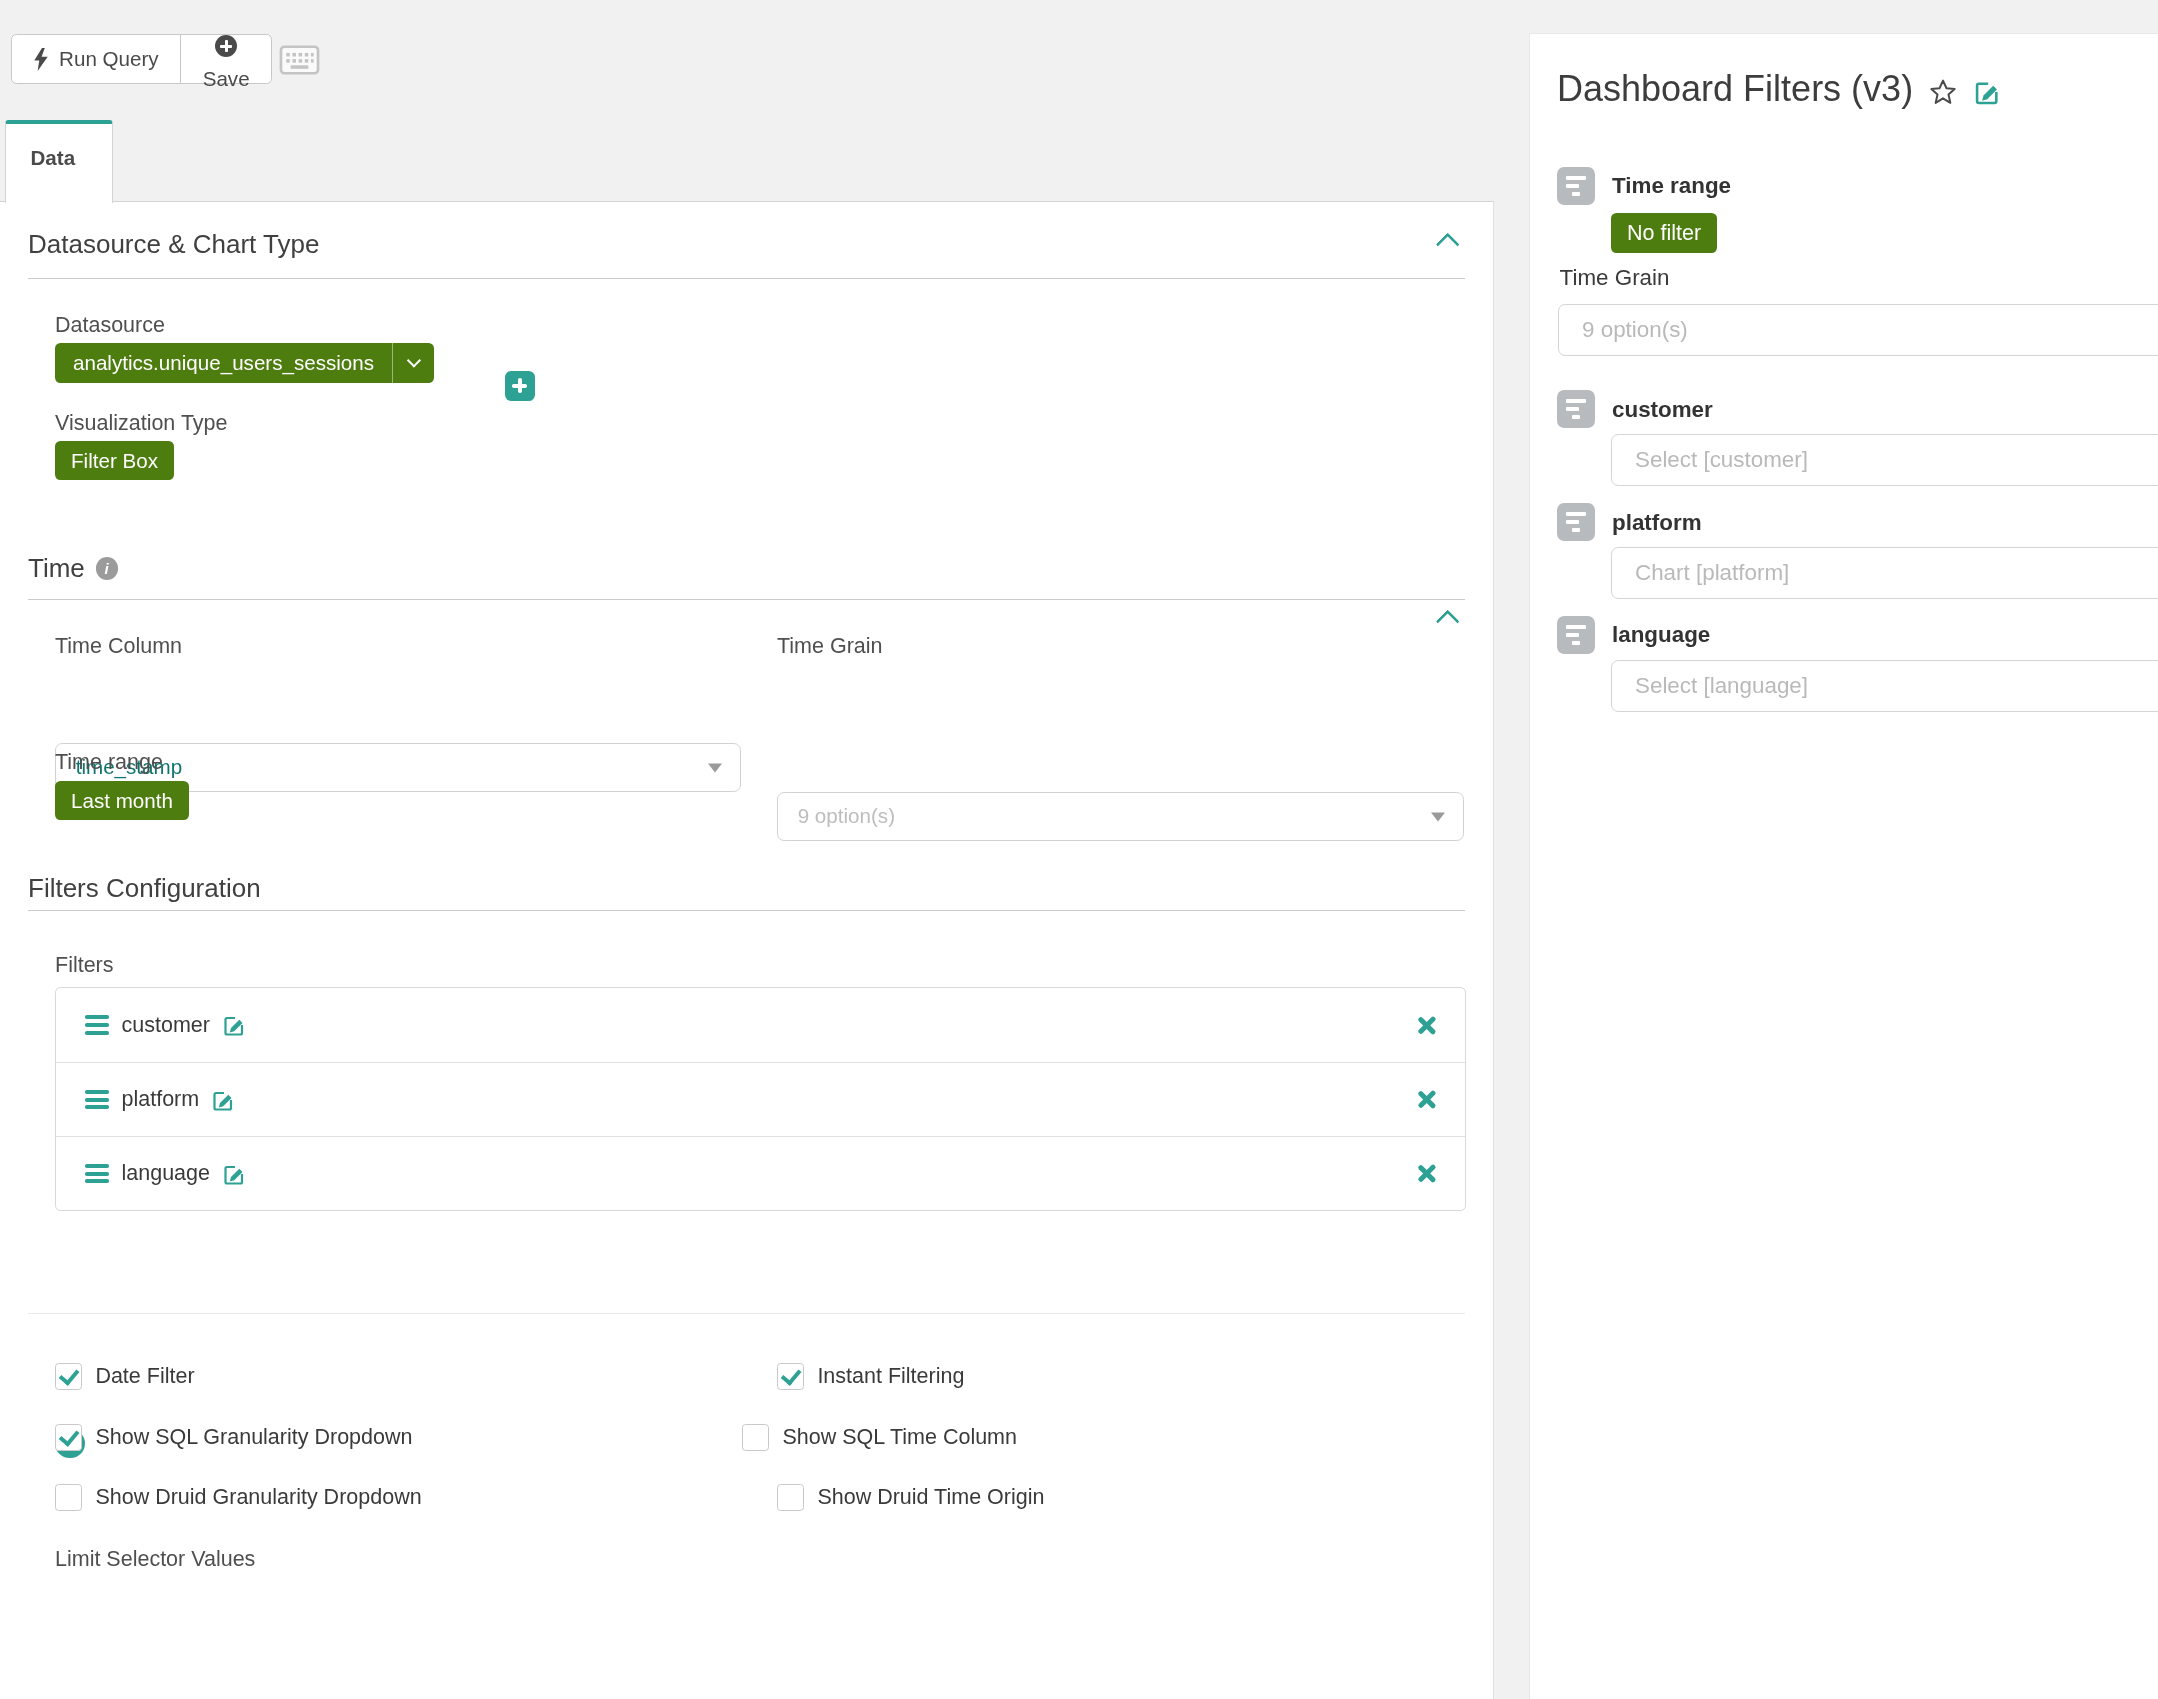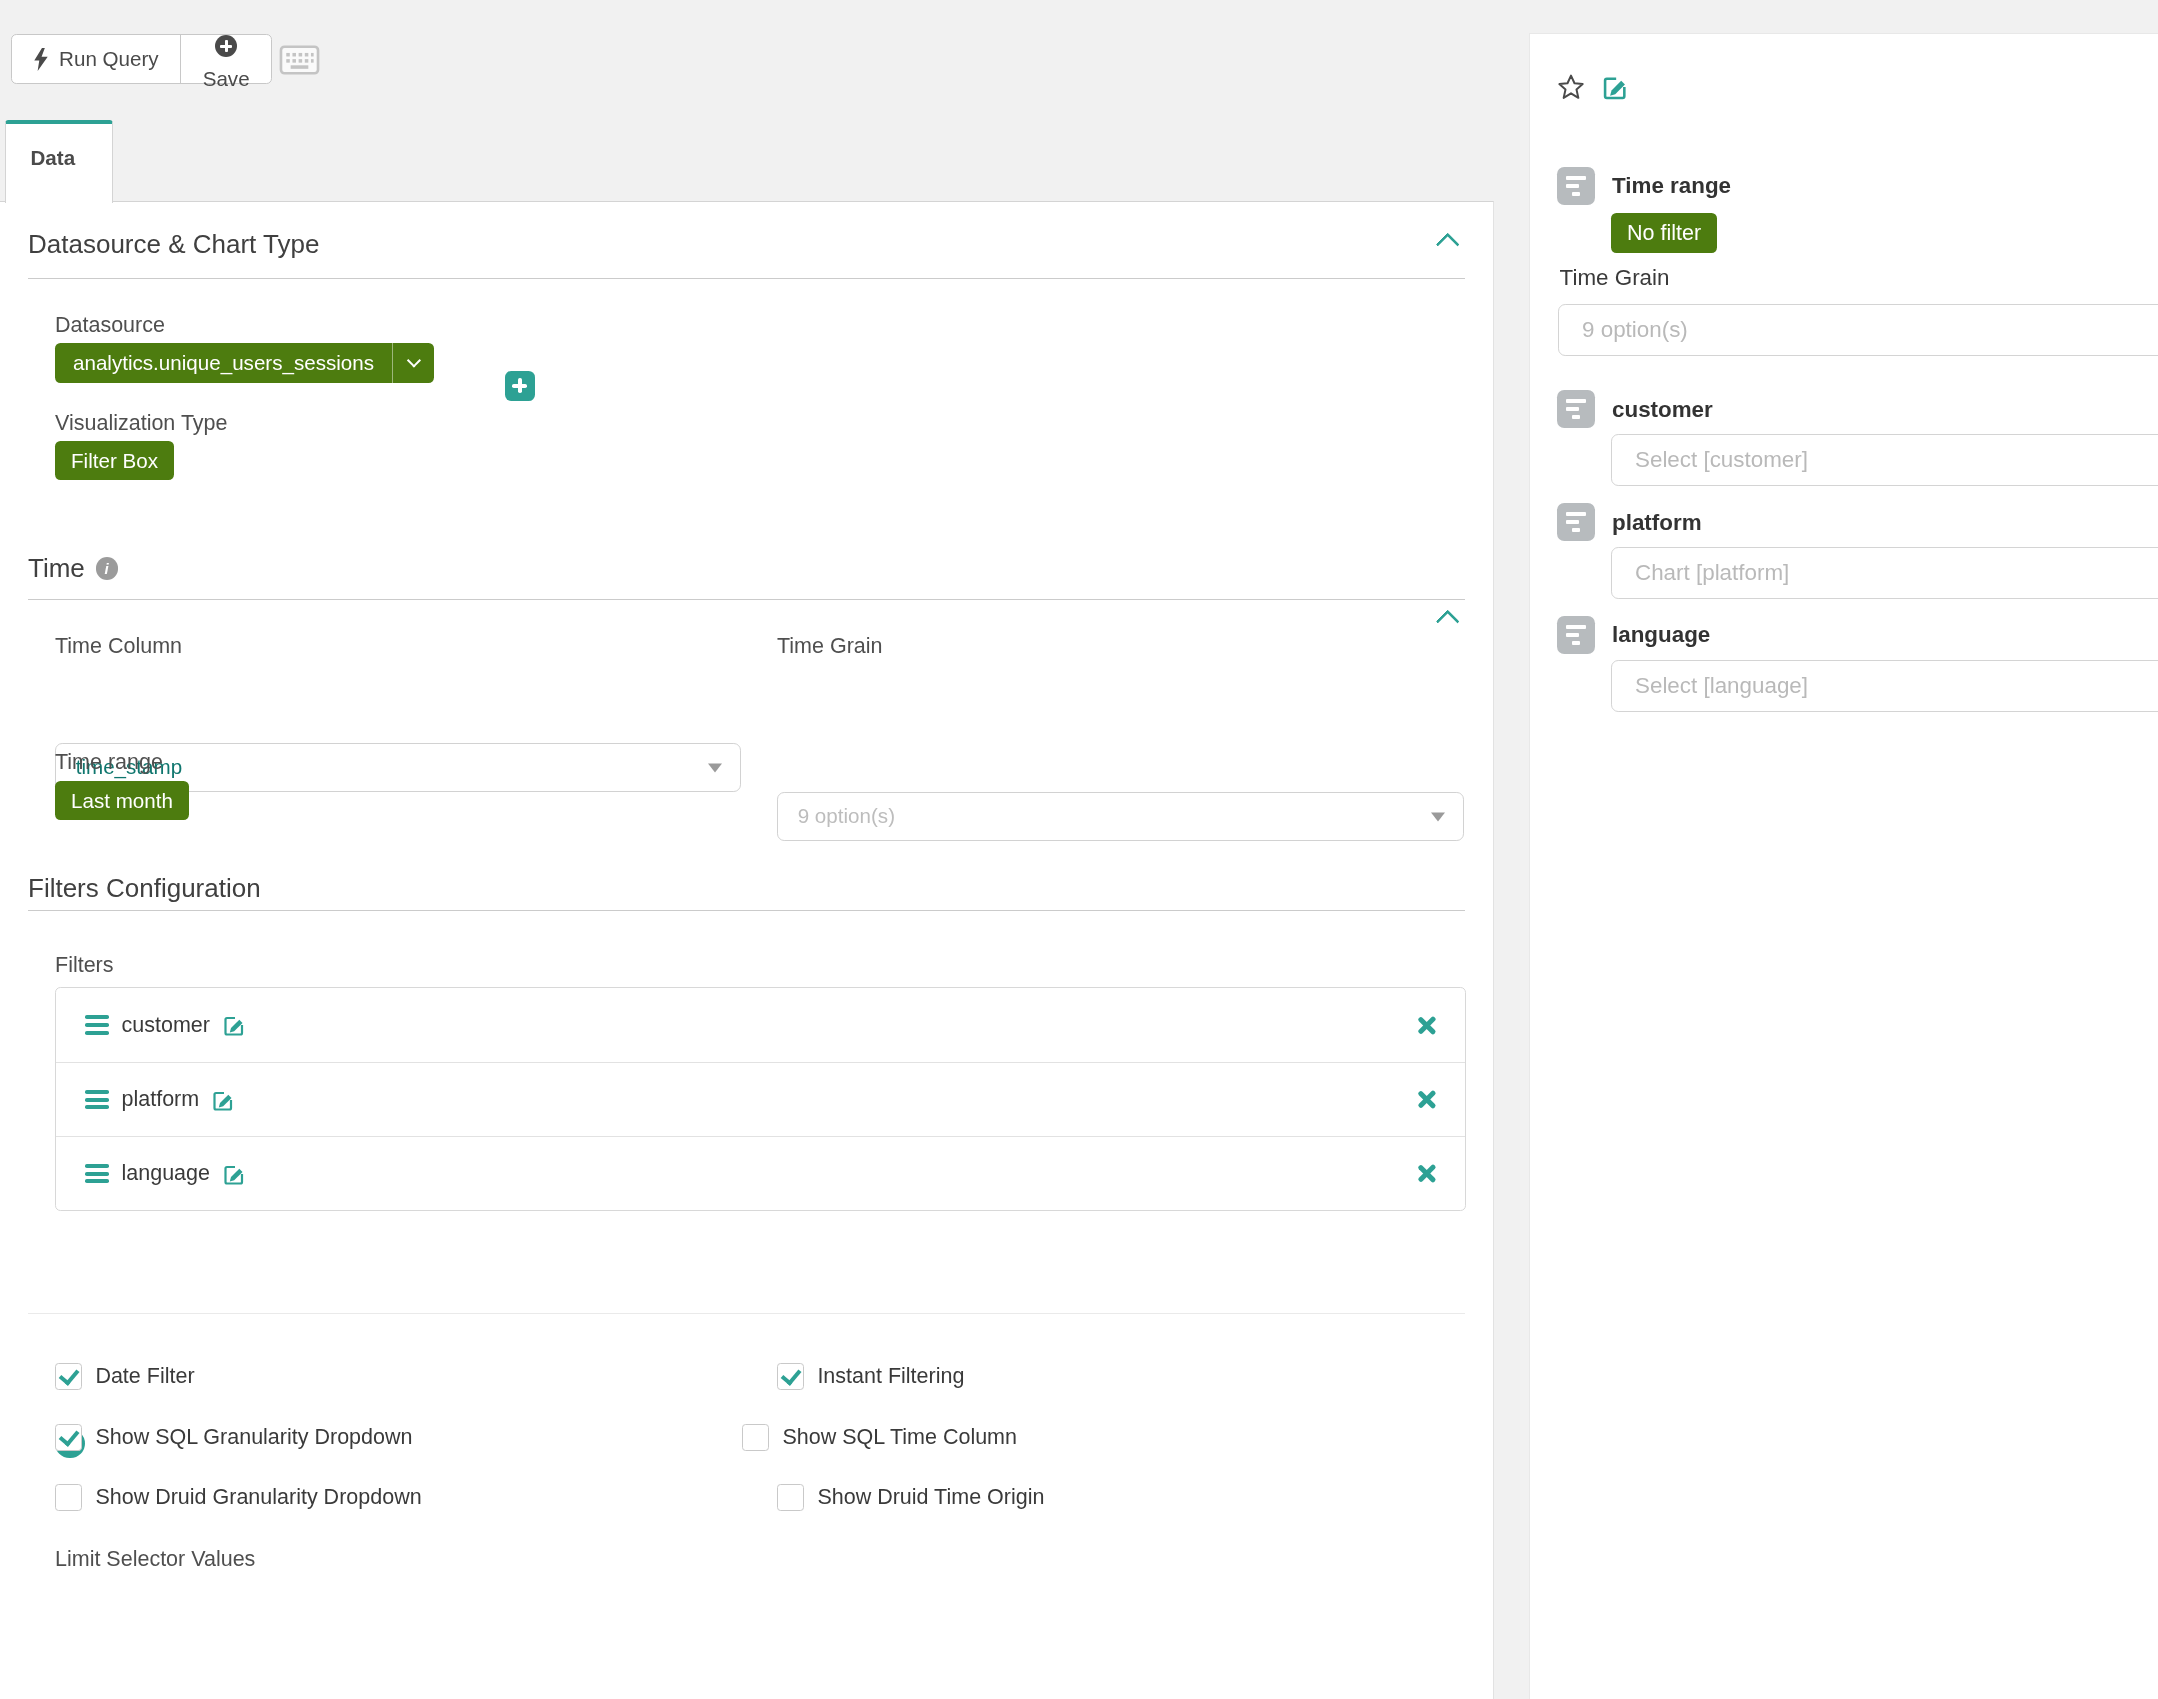--- a/index.html
+++ b/index.html
@@ -315,20 +315,21 @@
     <span class="cb-label">Show Druid Time Origin</span>
   </div>
 
   <div class="abs field-label" style="left:55px; top:1345px;">Limit Selector Values</div>
 
 </div>
 
 <div class="right-panel">
 
   <div class="rp-title-row">
+    <span class="rp-title">Dashboard Filters (v3)</span>
     <svg class="star-svg" viewBox="0 0 24 24">
       <polygon points="12,2.2 15,8.8 22,9.5 16.7,14.2 18.3,21.3 12,17.4 5.7,21.3 7.3,14.2 2,9.5 9,8.8" fill="none" stroke="#4a4a4a" stroke-width="1.7" stroke-linejoin="round"></polygon>
     </svg>
     <svg class="rp-edit" viewBox="0 0 24 24">
       <path d="M20 12 V20 a1.5 1.5 0 0 1 -1.5 1.5 H5 A1.5 1.5 0 0 1 3.5 20 V6.5 A1.5 1.5 0 0 1 5 5 h8" fill="none" stroke="#2da194" stroke-width="2.2"></path>
       <path d="M9 15 l-1.2 4.4 4.4 -1.2 8.3 -8.3 -3.2 -3.2 z" fill="#2da194"></path>
     </svg>
   </div>
 
   <div class="abs flt-icon" style="left:27px; top:133px;">

